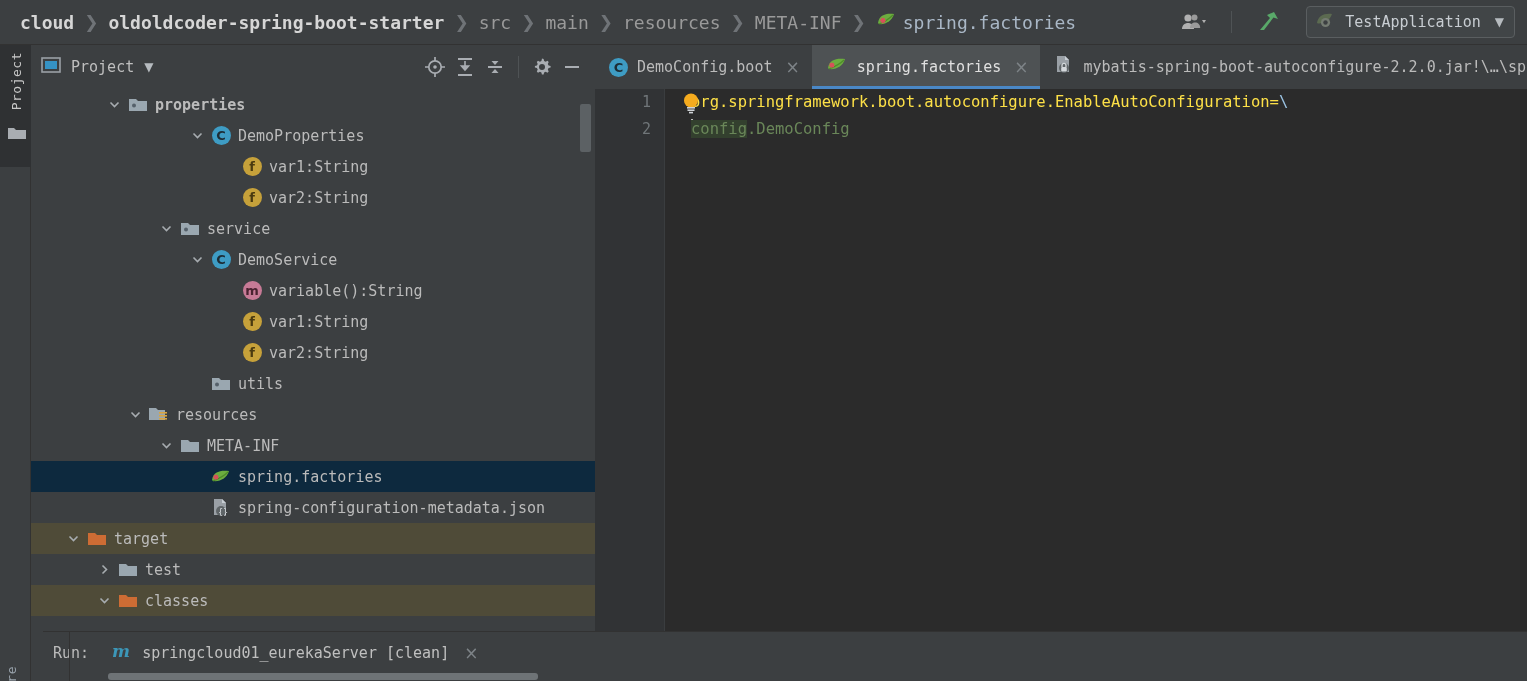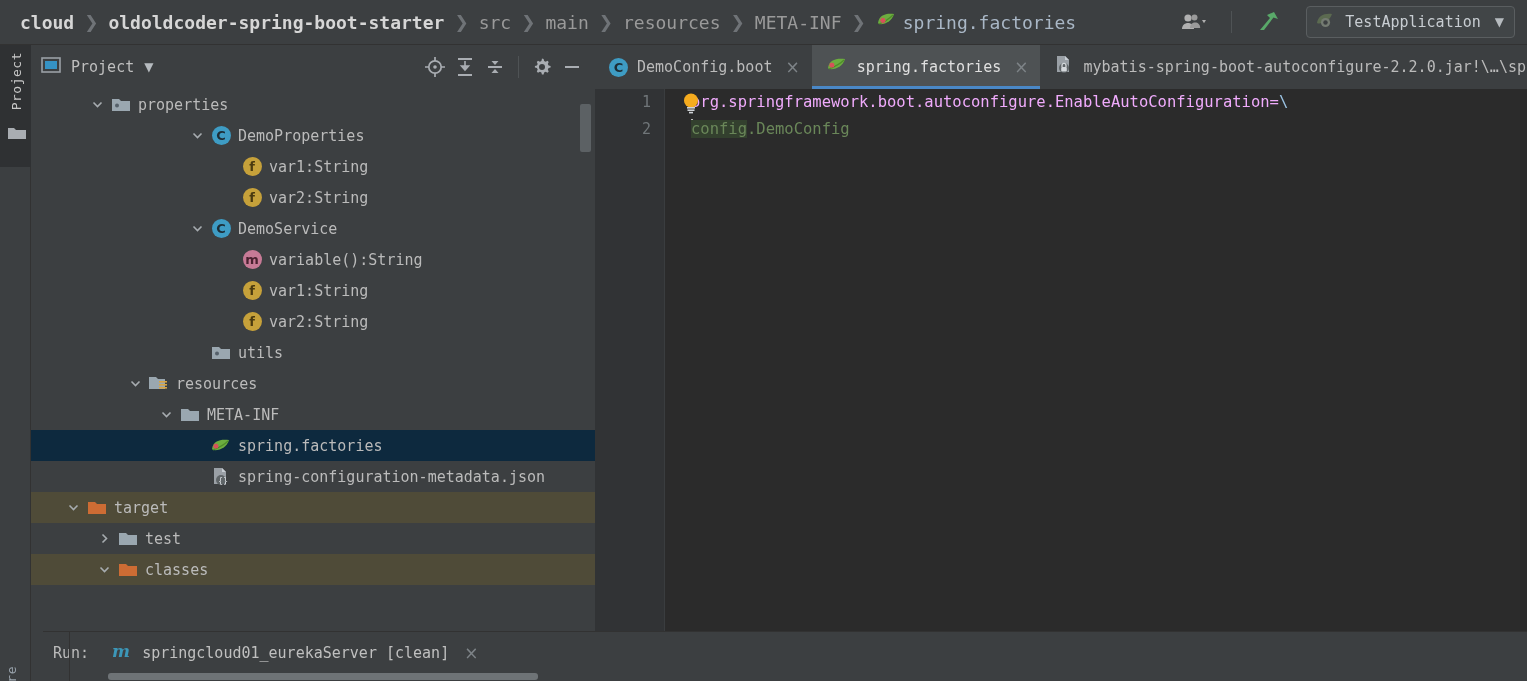--- a/index.html
+++ b/index.html
@@ -126,21 +126,21 @@
     background:#313335;
     border-right:1px solid #3a3d3f;
     box-sizing:border-box;
   }
   .lnum{
     height:27px;line-height:27px;text-align:right;
     padding-right:13px;color:#707679;font-size:15px;
   }
   .codelines{position:absolute;left:70px;top:0;right:0;}
   .cline{height:27px;line-height:27px;padding-left:26px;white-space:pre;}
-  .orange{color:#f0abfc;text-align:right;}
+  .orange{color:#fde047;text-align:right;}
   .green{color:#6a8759;}
   .cyan{color:#9cc4e4;}
   .sel{background:#33402e;}
   .caret{
     display:inline-block;width:2px;height:19px;background:#bbbbbb;
     vertical-align:-4px;margin-right:-2px;
   }
   .bulb{
     position:absolute;left:84px;top:2px;width:24px;height:24px;
   }
@@ -310,21 +310,21 @@
       </div>
       <div class="hicon">
         <svg width="22" height="22" viewBox="0 0 22 22">
           <path d="M4 11 h14" stroke="#a9adb2" stroke-width="2"></path>
         </svg>
       </div>
     </div>
 
     <div class="tree">
       <div id="tree-rows">
-          <div class="row" style="padding-left: 55px;">
+          <div class="row" style="padding-left: 72px; font-weight: bold;">
             <span class="chev">
               <svg width="13" height="13" viewBox="0 0 13 13">
                 <path d="M2.5 4.5 L6.5 8.5 L10.5 4.5" stroke="#a7acb0" stroke-width="1.6" fill="none"></path>
               </svg>
             </span>
             <span class="ico">
               <svg width="20" height="16" viewBox="0 0 20 16">
                 <path d="M1 2 h7 l2 2 h9 v10 h-18 z" fill="#9aa7b0"></path>
                 <circle cx="6" cy="8.5" r="2" fill="#55606a"></circle>
               </svg>
@@ -348,20 +348,34 @@
               <span class="circ f">f</span>
             </span>
             <span class="txt">var1:String</span>
           </div>
           <div class="row" style="padding-left: 186px;">
             <span class="chev"></span>
             <span class="ico">
               <span class="circ f">f</span>
             </span>
             <span class="txt">var2:String</span>
+          </div>
+          <div class="row" style="padding-left: 124px;">
+            <span class="chev">
+              <svg width="13" height="13" viewBox="0 0 13 13">
+                <path d="M2.5 4.5 L6.5 8.5 L10.5 4.5" stroke="#a7acb0" stroke-width="1.6" fill="none"></path>
+              </svg>
+            </span>
+            <span class="ico">
+              <svg width="20" height="16" viewBox="0 0 20 16">
+                <path d="M1 2 h7 l2 2 h9 v10 h-18 z" fill="#9aa7b0"></path>
+                <circle cx="6" cy="8.5" r="2" fill="#55606a"></circle>
+              </svg>
+            </span>
+            <span class="txt">service</span>
           </div>
           <div class="row" style="padding-left: 155px;">
             <span class="chev">
               <svg width="13" height="13" viewBox="0 0 13 13">
                 <path d="M2.5 4.5 L6.5 8.5 L10.5 4.5" stroke="#a7acb0" stroke-width="1.6" fill="none"></path>
               </svg>
             </span>
             <span class="ico">
               <span class="circ c">C</span>
             </span>

